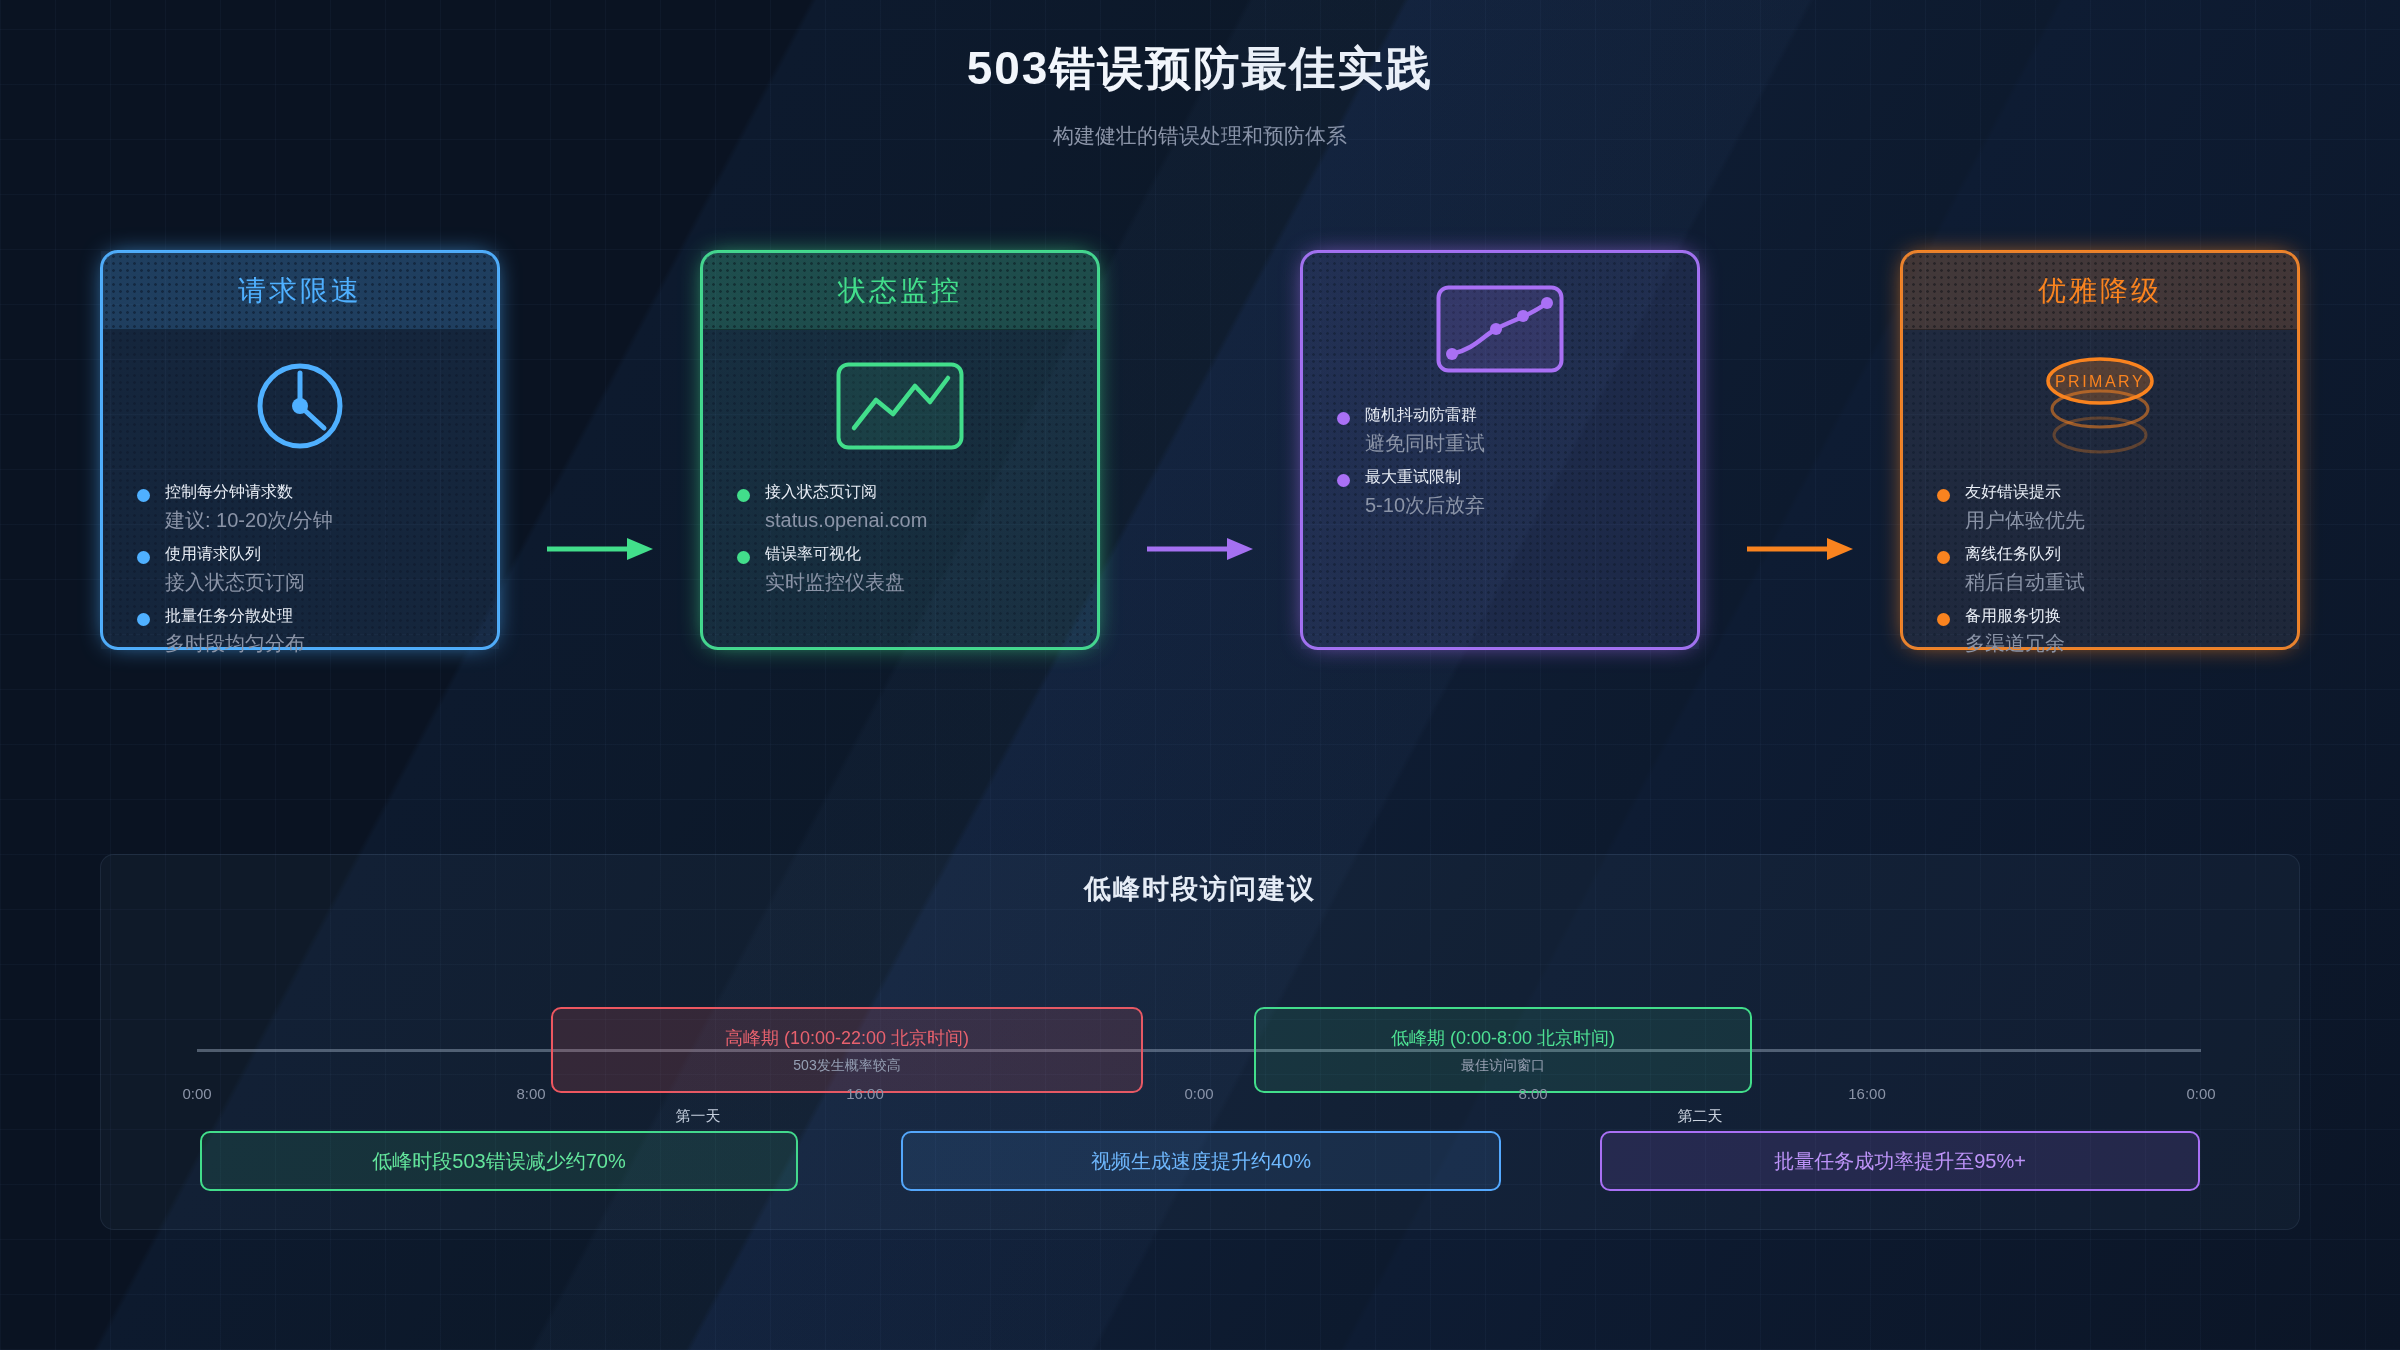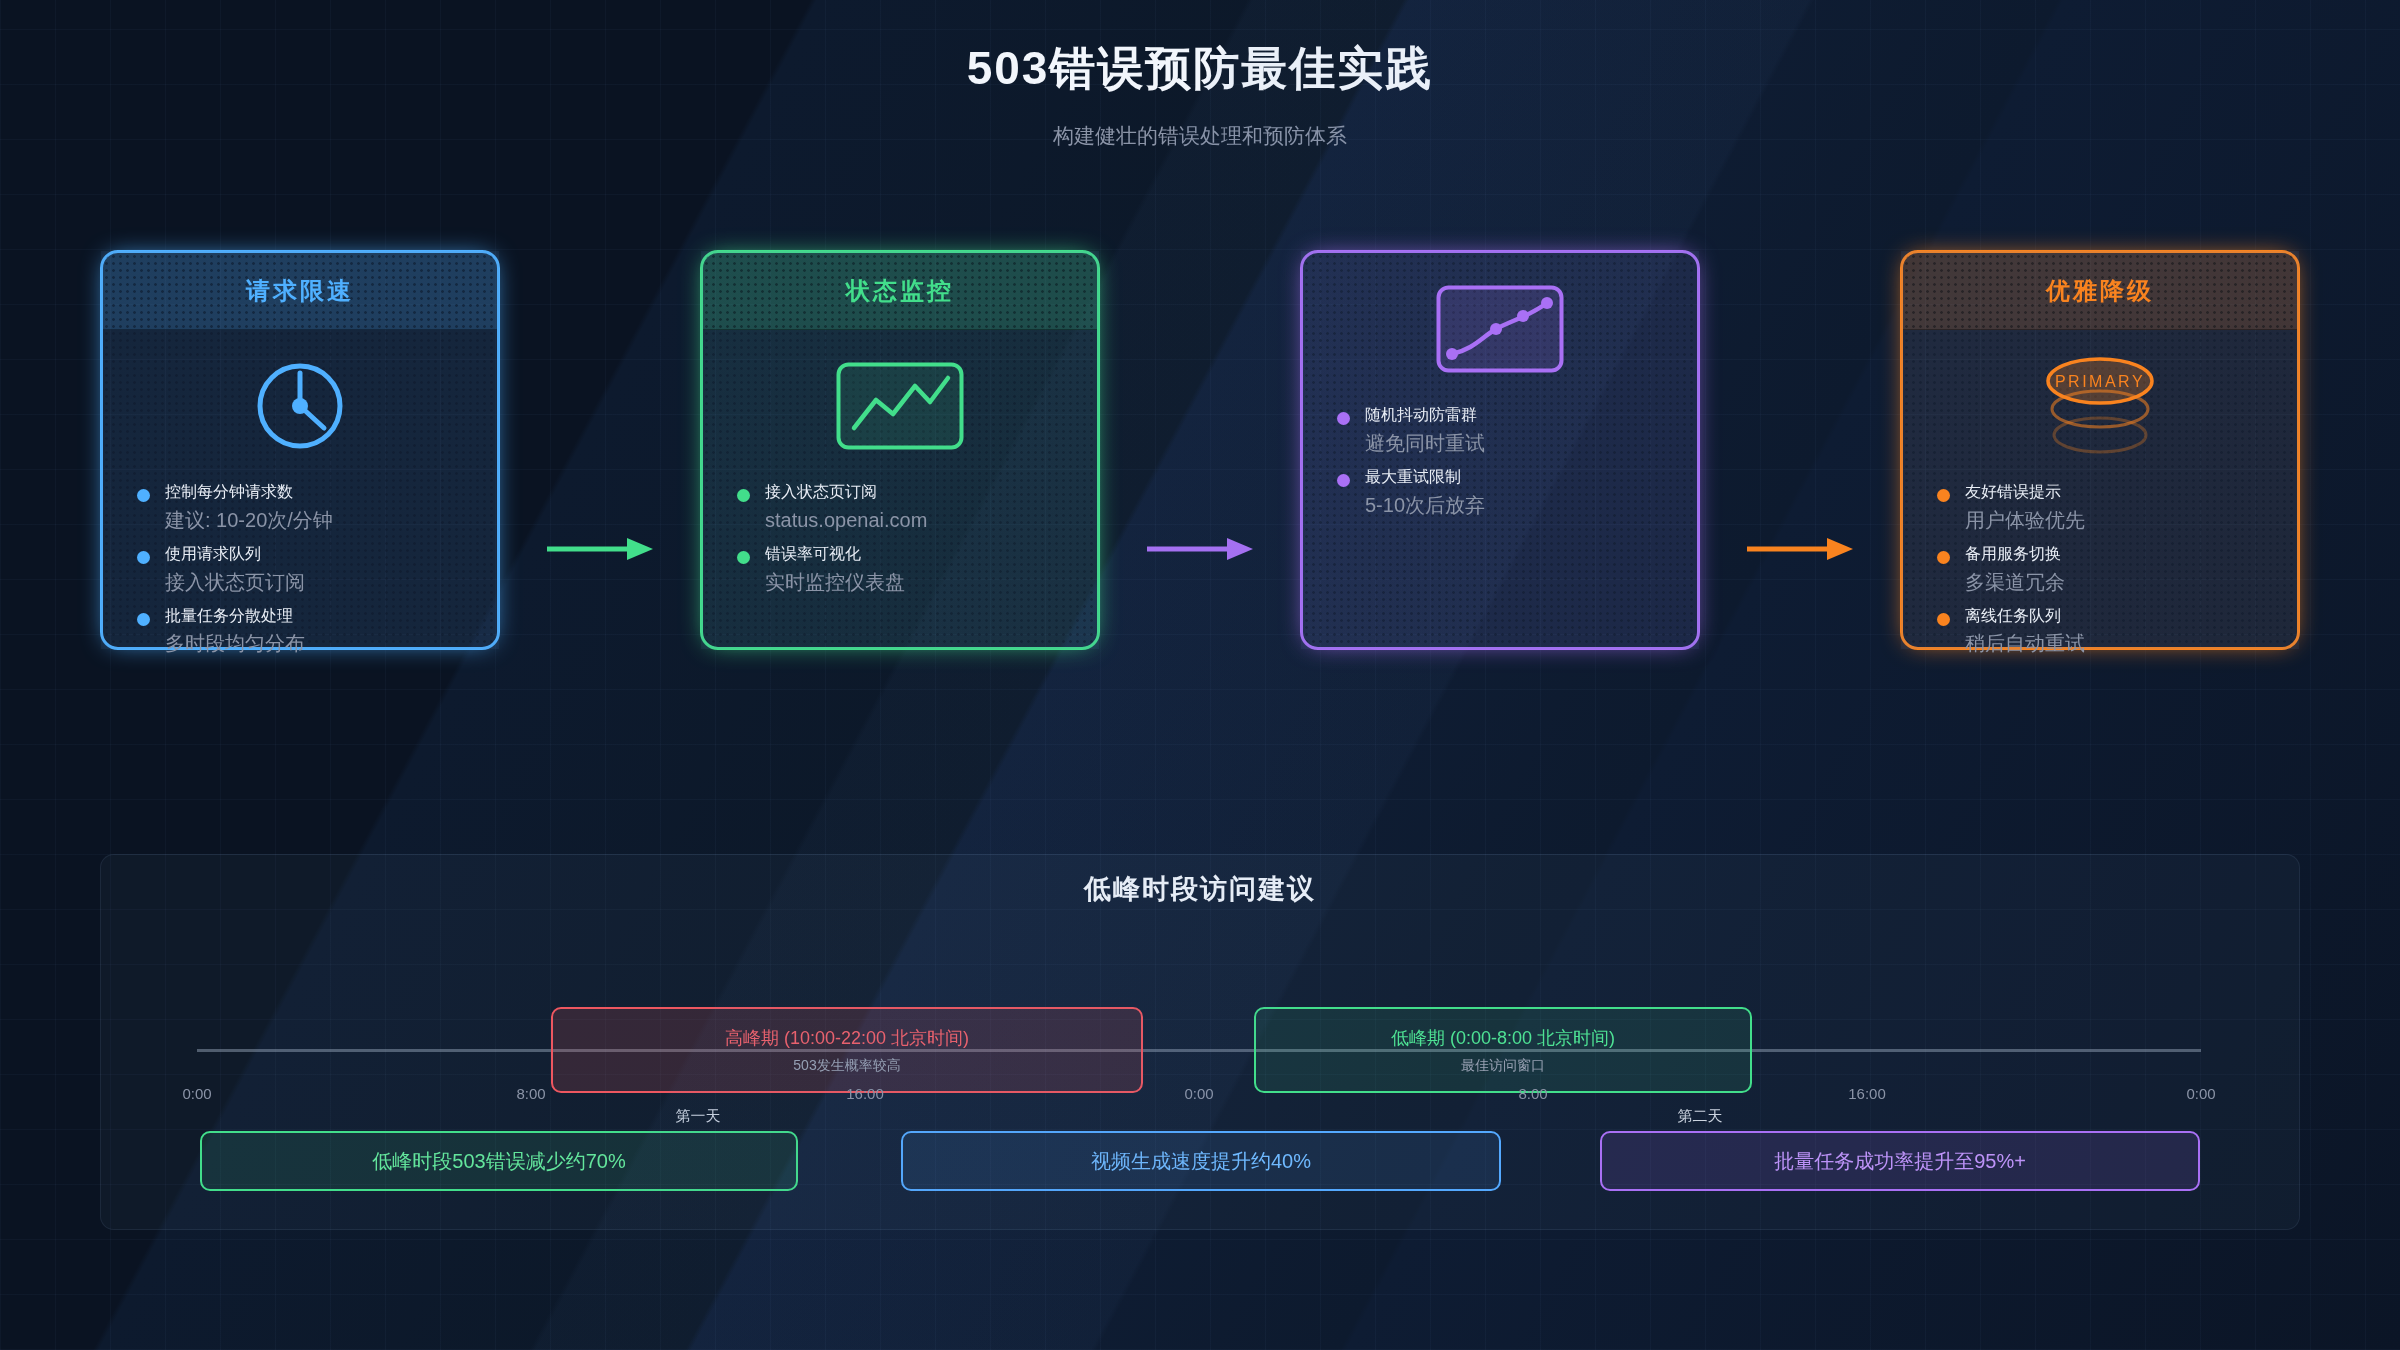--- a/index.html
+++ b/index.html
@@ -24,21 +24,21 @@
   .card{position:absolute;top:250px;width:400px;height:400px;box-sizing:border-box;
     border:3px solid var(--c);border-radius:18px;
     background-image:radial-gradient(rgba(5,12,24,0.45) 1px, transparent 1.6px),
                      linear-gradient(var(--bbg),var(--bbg));
     background-size:7px 7px,auto;
     box-shadow:0 0 26px -8px var(--c);
     z-index:1;
   }
   .card::before{content:'';position:absolute;inset:-2px;background:rgba(90,130,190,0.10);z-index:-1;}
   .card-header{height:76px;display:flex;align-items:center;justify-content:center;
-    font-size:24px;font-weight:bold;color:var(--c);letter-spacing:3px;
+    font-size:28px;font-weight:normal;color:var(--c);letter-spacing:3px;
     background-image:radial-gradient(rgba(5,12,24,0.35) 1px, transparent 1.6px),
                      linear-gradient(var(--hbg),var(--hbg));
     background-size:7px 7px,auto;
     border-radius:14px 14px 0 0;border-bottom:1px solid rgba(0,0,0,0.35);}
   .card-iconwrap{height:152px;display:flex;align-items:center;justify-content:center;}
   .card-list{list-style:none;margin:0;padding:0 34px;}
   .card-list li{display:flex;gap:15px;margin-bottom:12px;}
   .dot{flex:0 0 13px;width:13px;height:13px;border-radius:50%;background:var(--c);margin-top:7px;}
   .li-label{font-size:16px;color:#e9eef6;line-height:1.3;}
   .li-detail{font-size:20px;color:#8b94a7;margin-top:5px;line-height:1.2;}
@@ -194,29 +194,29 @@
       <li>
         <span class="dot"></span>
         <div>
             <div class="li-label">友好错误提示</div>
         <div class="li-detail">用户体验优先</div>
           </div>
       </li>
       <li>
         <span class="dot"></span>
         <div>
+            <div class="li-label">离线任务队列</div>
+        <div class="li-detail">稍后自动重试</div>
+          </div>
+      </li>
+      <li>
+        <span class="dot"></span>
+        <div>
             <div class="li-label">备用服务切换</div>
         <div class="li-detail">多渠道冗余</div>
-          </div>
-      </li>
-      <li>
-        <span class="dot"></span>
-        <div>
-            <div class="li-label">离线任务队列</div>
-        <div class="li-detail">稍后自动重试</div>
           </div>
       </li>
     </ul>
   </div>
 
   <section class="panel">
     <div class="panel-title">低峰时段访问建议</div>
 
     <div class="tl-line"></div>
 

